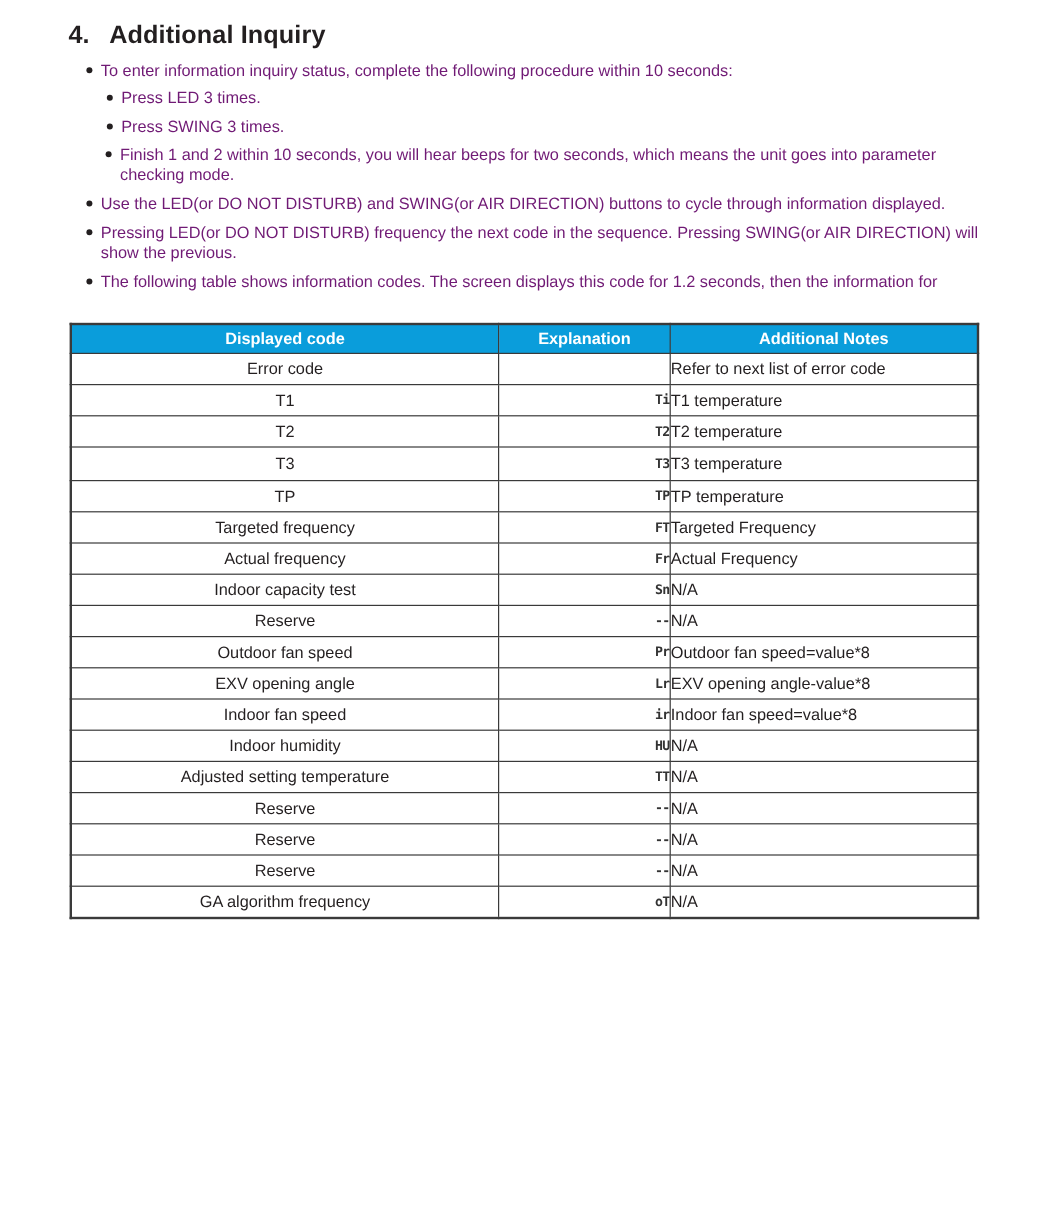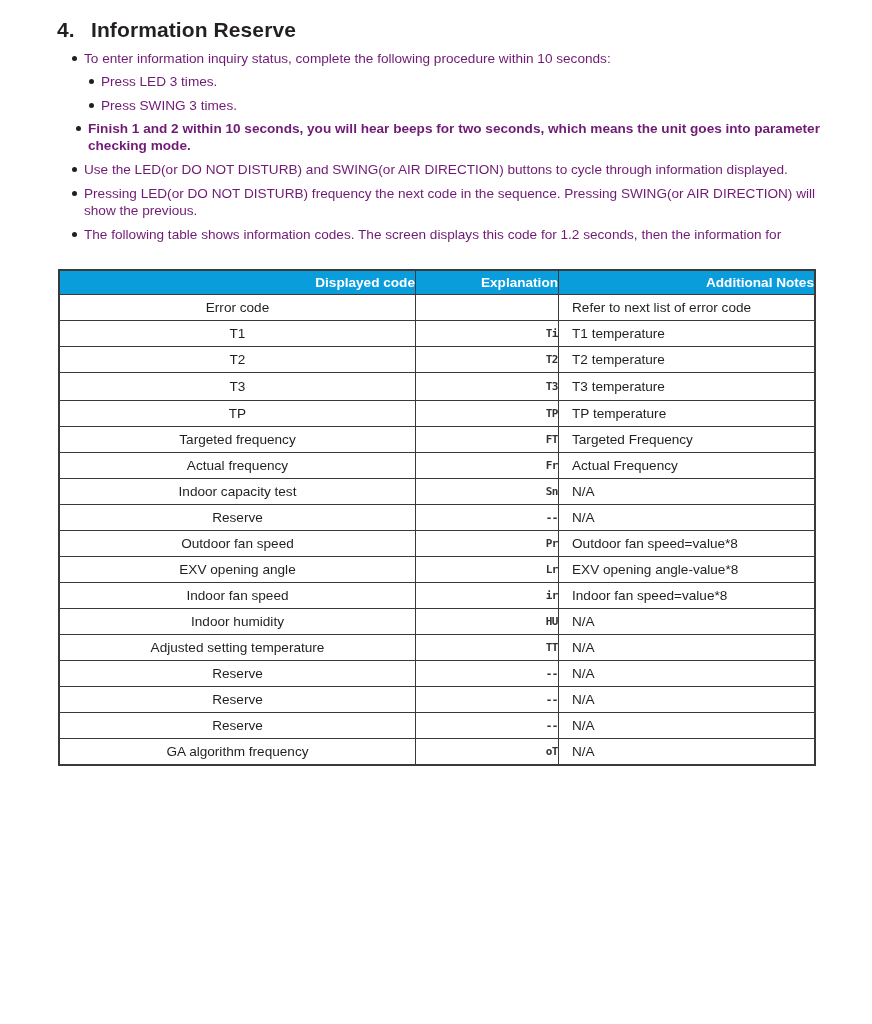--- a/index.html
+++ b/index.html
@@ -24,48 +24,47 @@
     position: absolute; left: 58px; top: 269px;
     width: 758px; border-collapse: collapse;
     font-size: 13.6px; color: #231f20;
   }
   table.info th, table.info td {
     border: 1.5px solid #3a3a3a; padding: 0; height: 25px;
   }
   table.info th {
     background: #0a9ddb; color: #ffffff; font-weight: bold; height: 23px;
     font-size: 13.6px;
-    text-align: right;
   }
   table.info td.c1 { text-align: center; width: 355px; }
   table.info td.c2 { text-align: right; width: 142px; font-family: "DejaVu Sans Mono", monospace; font-size: 11px; font-weight: bold; color: #333; letter-spacing: -0.5px; }
-  table.info td.c3 { text-align: left; padding-left: 13px; }
+  table.info td.c3 { text-align: left; padding-left: 0; }
   table.info { border: 2px solid #3a3a3a; }
 </style>
 </head>
 <body>
 
 <div class="title">
-  <span class="num">4.</span><span>Information Reserve</span>
+  <span class="num">4.</span><span>Additional Inquiry</span>
 </div>
 
 <div class="bullets">
   <div class="b" style="left:84px; top:50px;">
     <span class="dot" style="left:-12px; top:6px;"></span>
     <span>To enter information inquiry status, complete the following procedure within 10 seconds:</span>
   </div>
   <div class="b" style="left:101px; top:73px;">
     <span class="dot" style="left:-12px; top:6px;"></span>
     <span>Press LED 3 times.</span>
   </div>
   <div class="b" style="left:101px; top:97px;">
     <span class="dot" style="left:-12px; top:6px;"></span>
     <span>Press SWING 3 times.</span>
   </div>
-  <div class="b" style="left:88px; top:120px;font-weight:bold;">
+  <div class="b" style="left:100px; top:120px;">
     <span class="dot" style="left:-12px; top:6px;"></span>
     <div>Finish 1 and 2 within 10 seconds, you will hear beeps for two seconds,  which means the unit goes into parameter</div>
     <div>checking mode.</div>
   </div>
   <div class="b" style="left:84px; top:161px;">
     <span class="dot" style="left:-12px; top:6px;"></span>
     <span>Use the LED(or DO NOT DISTURB) and SWING(or AIR DIRECTION) buttons to cycle through information displayed.</span>
   </div>
   <div class="b" style="left:84px; top:185px;">
     <span class="dot" style="left:-12px; top:6px;"></span>

